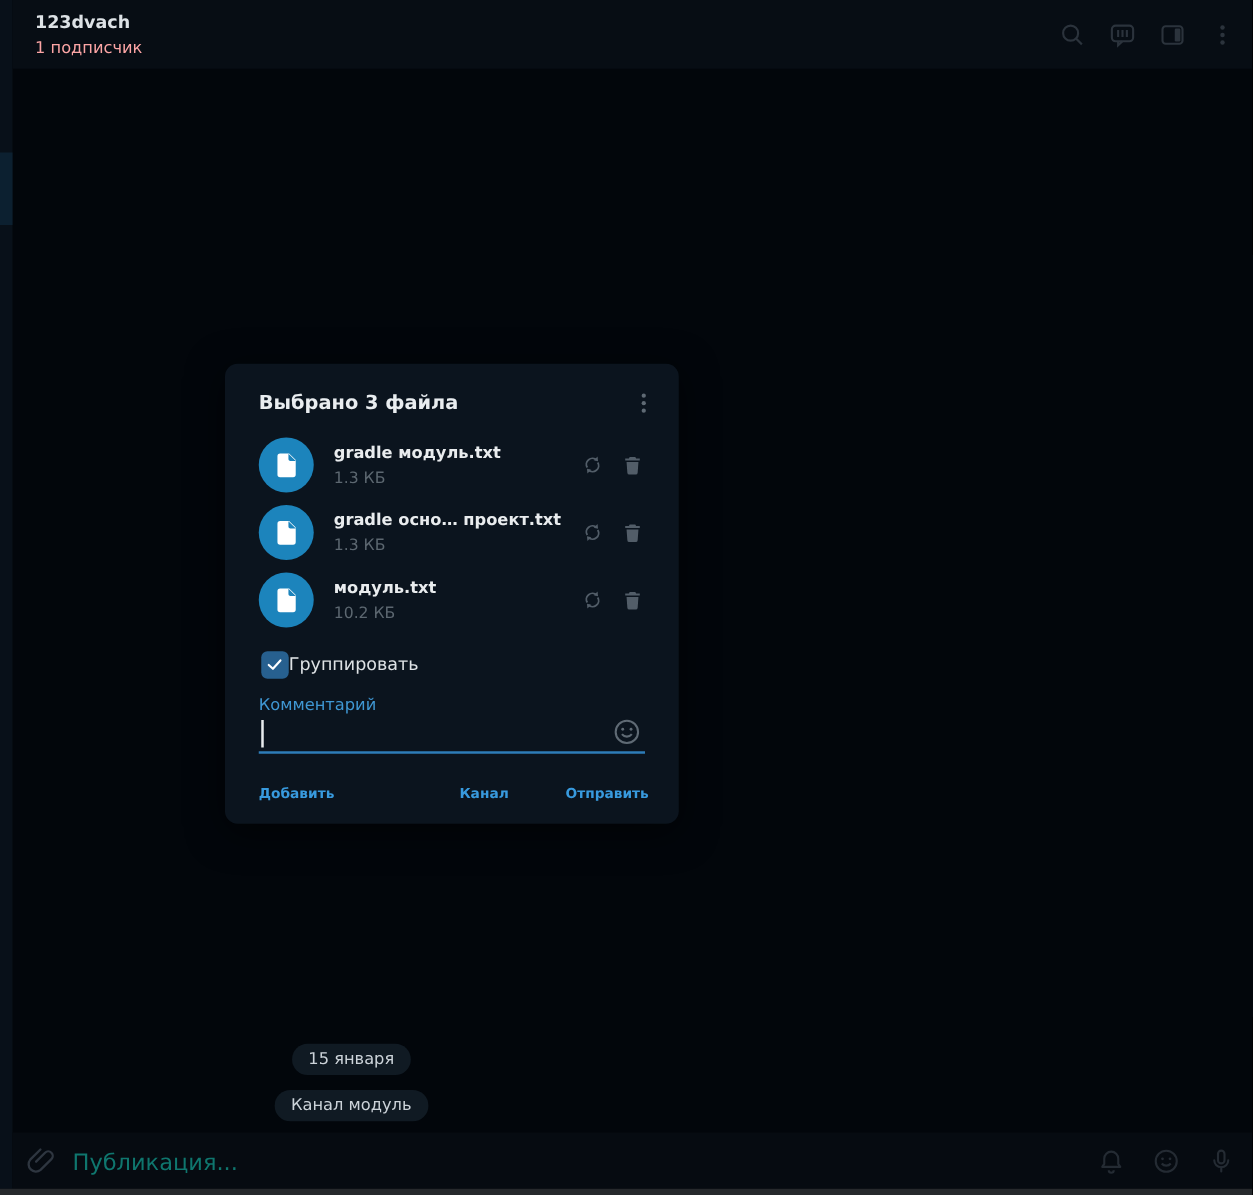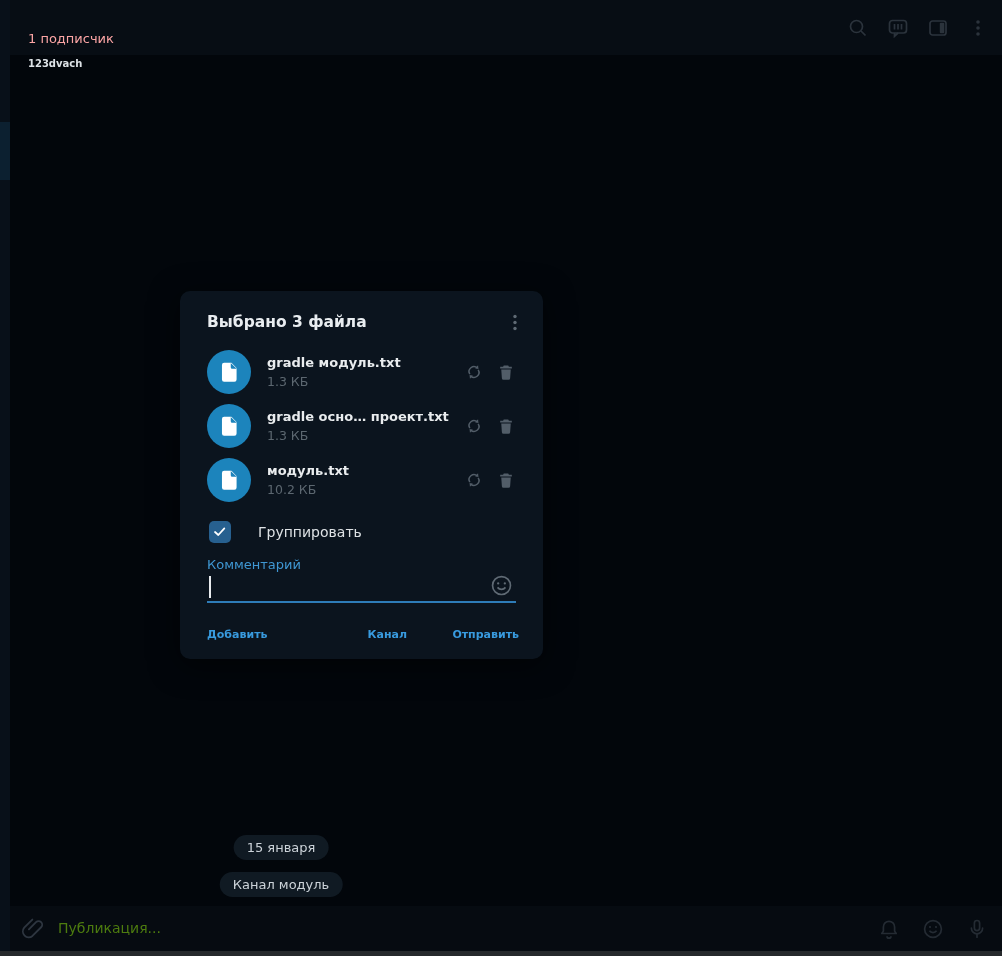--- a/index.html
+++ b/index.html
@@ -5,40 +5,40 @@
   html,body{margin:0;padding:0;background:#000;}
   *{box-sizing:border-box;font-family:"DejaVu Sans","Liberation Sans",sans-serif;}
   .app{position:relative;width:1002px;height:956px;background:#02060b;overflow:hidden;}
 
   
   .left-strip{position:absolute;left:0;top:0;width:10px;height:951px;background:#081019;}
   .left-strip-selected{position:absolute;left:0;top:122px;width:10px;height:58px;background:#0c2030;}
 
   
   .header{position:absolute;left:10px;top:0;right:0;height:55px;background:#070d14;}
-  .header-title{position:absolute;left:18px;top:10px;font-size:10px;font-weight:bold;color:#dde2e6;margin-top:48px;}
+  .header-title{position:absolute;left:18px;top:10px;font-size:14px;font-weight:bold;color:#dde2e6;}
   .header-subtitle{position:absolute;left:18px;top:31px;font-size:13px;color:#fca5a5;}
   .header-icons{position:absolute;right:12px;top:16px;display:flex;gap:16px;color:#2b333c;}
   .hicon{width:24px;height:24px;cursor:pointer;}
 
   
   .dialog{position:absolute;left:180px;top:291px;width:363px;height:368px;background:#0b141e;border-radius:10px;box-shadow:0 6px 30px rgba(0,0,0,.55);}
   .dialog-title{position:absolute;left:27px;top:22px;font-size:15.5px;font-weight:bold;color:#e9edf0;}
   .dialog-kebab{position:absolute;right:16px;top:20px;width:24px;height:24px;color:#5f6a74;cursor:pointer;}
   .file-row{position:absolute;left:27px;right:27px;height:54px;display:flex;align-items:center;}
   .file-row.r0{top:54px;} .file-row.r1{top:108px;} .file-row.r2{top:162px;}
   .file-badge{width:44px;height:44px;border-radius:50%;background:#1c84bc;flex:none;display:flex;align-items:center;justify-content:center;}
   .file-badge svg{width:26px;height:26px;}
   .file-meta{margin-left:16px;flex:1;min-width:0;}
   .file-name{font-size:13px;font-weight:bold;color:#e9ecee;white-space:nowrap;overflow:hidden;}
   .file-size{font-size:12.5px;color:#5c6770;margin-top:4px;}
   .file-actions{display:flex;gap:12px;color:#525d68;align-items:center;}
   .aicon{width:20px;height:20px;cursor:pointer;}
 
-  .group-row{position:absolute;left:29px;top:230px;display:flex;align-items:center;gap:27px;}
+  .group-row{position:absolute;left:29px;top:230px;display:flex;align-items:center;gap:0;}
   .checkbox{width:22px;height:22px;border-radius:5px;background:#27608f;display:flex;align-items:center;justify-content:center;cursor:pointer;}
   .group-label{font-size:14px;color:#dee2e5;}
 
   .comment-label{position:absolute;left:27px;top:266px;font-size:13px;color:#3f97d3;}
   .comment-field{position:absolute;left:27px;right:27px;top:284px;height:26px;}
   .comment-input{width:100%;height:100%;background:transparent;border:none;outline:none;color:#e8ebee;font-size:14px;padding:0;}
   .caret{position:absolute;left:2px;top:1px;width:1.5px;height:22px;background:#e8ebee;}
   .comment-underline{position:absolute;left:27px;right:27px;top:310px;height:2px;background:#2e7cb8;}
   .dlg-smiley{position:absolute;right:29px;top:282px;width:25px;height:25px;color:#5f6a74;cursor:pointer;}
 
@@ -49,21 +49,21 @@
   .btn-send{right:24px;}
 
   
   .badge{position:absolute;transform:translateX(-50%);background:#101a23;color:#ccd3d9;font-size:13px;padding:5px 13px;border-radius:13px;white-space:nowrap;}
   .badge-date{left:281px;top:835px;}
   .badge-service{left:281px;top:872px;}
 
   
   .composer{position:absolute;left:10px;right:0;top:906px;height:45px;background:#060b11;}
   .clip{position:absolute;left:10px;top:10px;width:26px;height:26px;color:#2e3640;cursor:pointer;}
-  .placeholder{position:absolute;left:48px;top:14px;font-size:14px;color:#4d7c0f;}
+  .placeholder{position:absolute;left:48px;top:14px;font-size:18px;color:#0f766e;}
   .composer-icons{position:absolute;right:13px;top:11px;display:flex;gap:20px;color:#242b33;}
   .cicon{width:24px;height:24px;cursor:pointer;}
 
   .bottom-strip{position:absolute;left:0;right:0;bottom:0;height:5px;background:#26292c;}
 </style>
 </head>
 <body>
 
 <div class="app">
 

